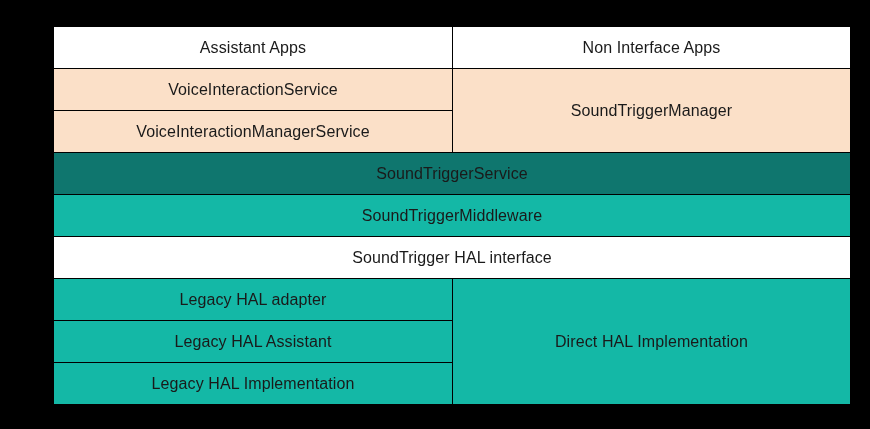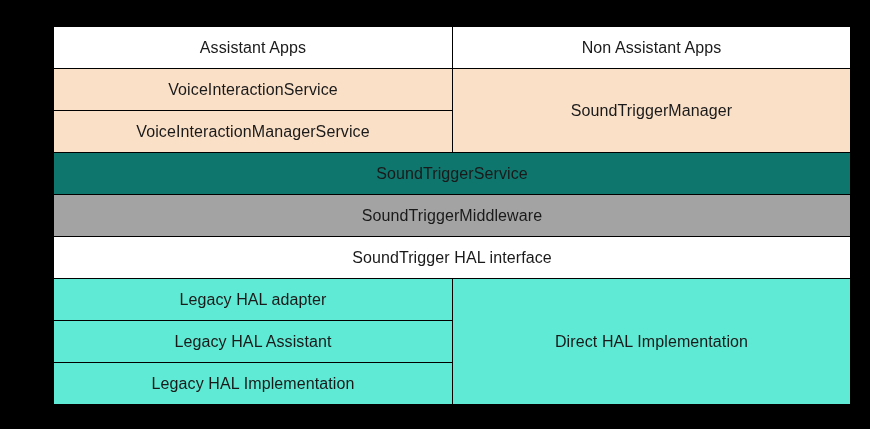--- a/index.html
+++ b/index.html
@@ -50,38 +50,38 @@
   }
 
   
   col.col-left  { width: 399px; }
   col.col-right { width: 398px; }
 
   
   .fill-white  { background: #ffffff; }
   .fill-orange { background: #fbe0c8; margin-left: 48px; }
   .fill-blue   { background: #0f766e; }
-  .fill-yellow { background: #a3a3a3; }
-  .fill-green  { background: #5eead4; }
+  .fill-yellow { background: #14b8a6; }
+  .fill-green  { background: #14b8a6; }
 </style>
 </head>
 <body>
 
 <div id="stage">
 
   <table id="diagram-table">
     <colgroup>
       <col class="col-left">
       <col class="col-right">
     </colgroup>
     <tbody>
 
       <tr>
         <td class="fill-white">Assistant Apps</td>
-        <td class="fill-white">Non Assistant Apps</td>
+        <td class="fill-white">Non Interface Apps</td>
       </tr>
 
       <tr>
         <td class="fill-orange">VoiceInteractionService</td>
         <td class="fill-orange" rowspan="2">SoundTriggerManager</td>
       </tr>
 
       <tr>
         <td class="fill-orange">VoiceInteractionManagerService</td>
       </tr>

